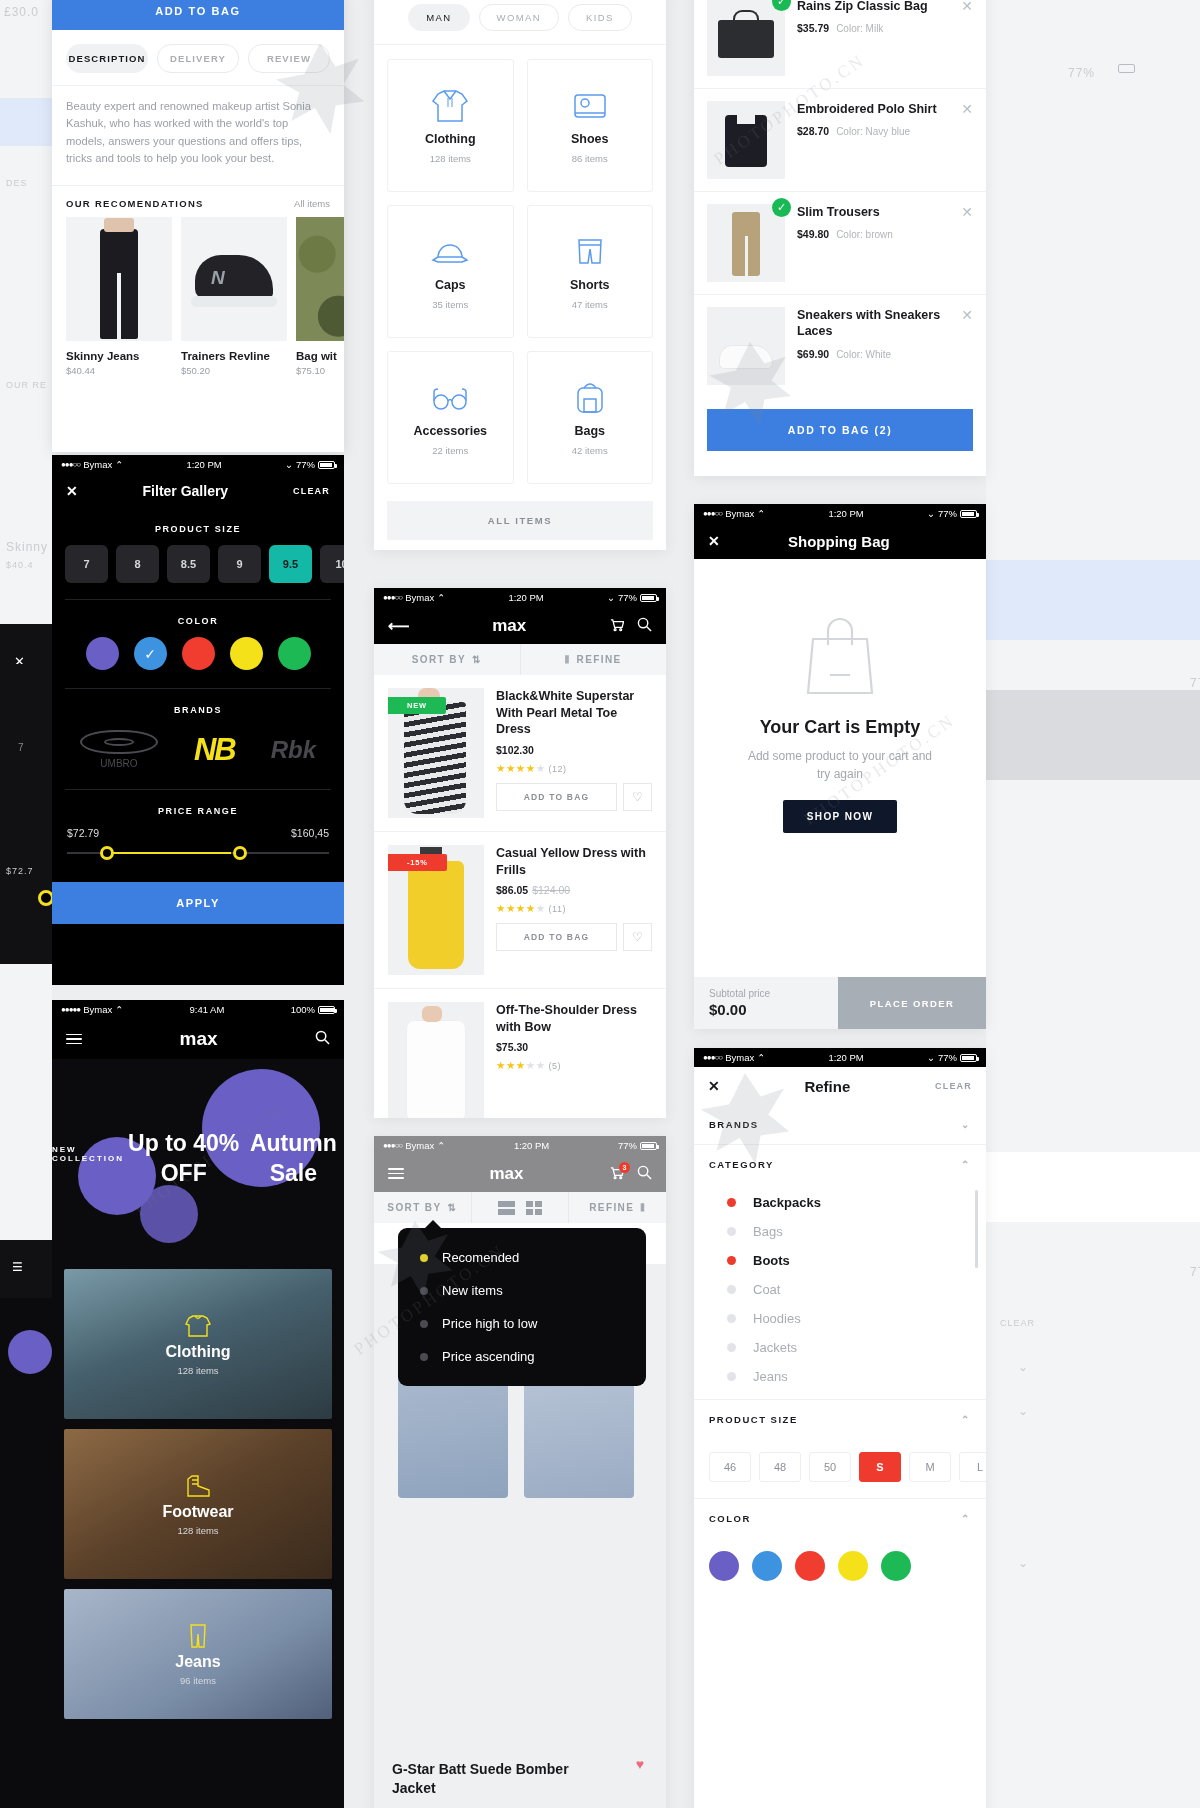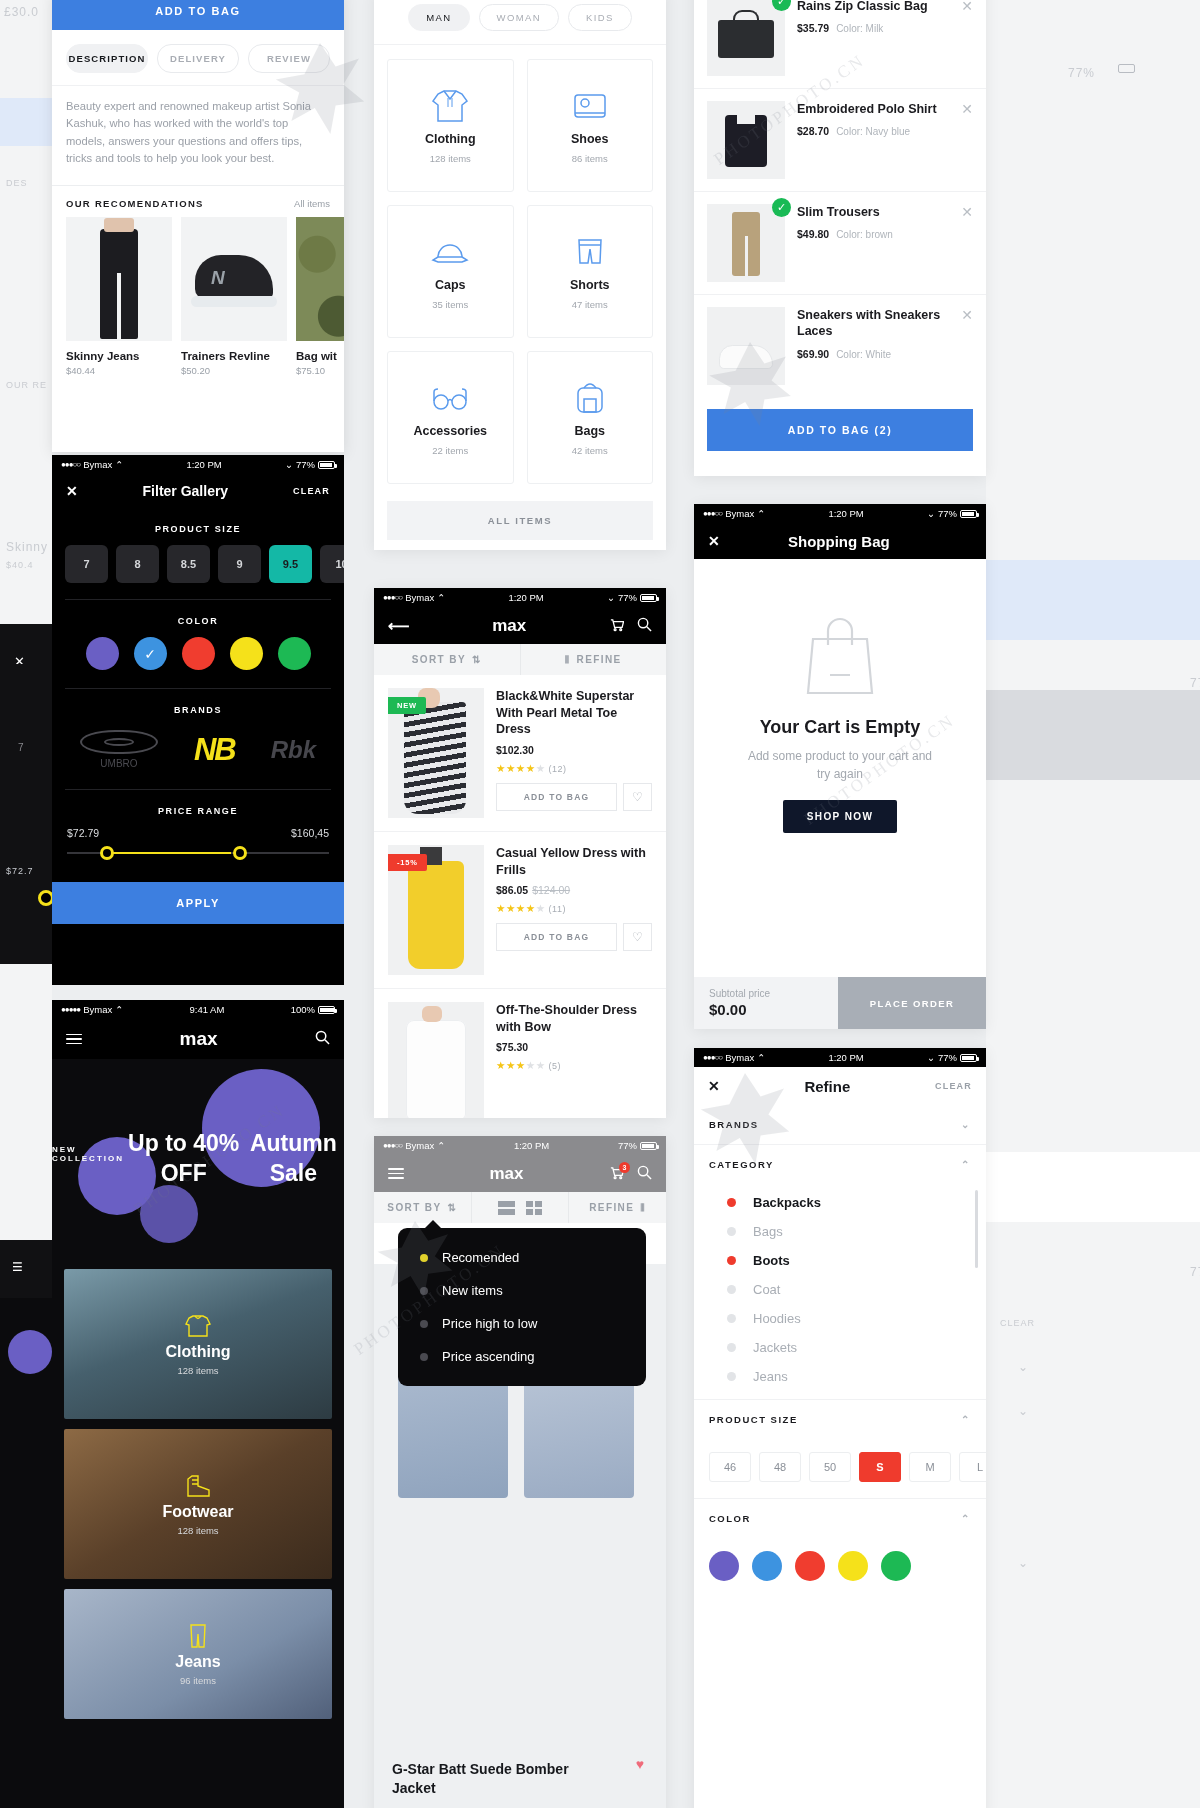--- a/index.html
+++ b/index.html
@@ -147,21 +147,21 @@
   
   #plist { left:374px; top:588px; width:292px; height:530px; background:#fff;
      box-shadow:0 2px 14px rgba(0,0,0,.07); }
   .sortbar { display:flex; height:31px; background:#f4f5f6; font-size:10px; font-weight:bold;
      letter-spacing:1.4px; color:#9aa0a8; }
   .sortbar div { flex:1; display:flex; align-items:center; justify-content:center; gap:6px; }
   .sortbar div + div { border-left:1px solid #e7e9eb; }
   .prow { display:flex; gap:12px; padding:13px 14px; border-bottom:1px solid #f0f1f3; }
   .pimg { width:96px; height:130px; flex:0 0 96px; background:#f0f1f2; position:relative; overflow:hidden;}
   .badge { position:absolute; left:0; top:9px; font-size:7.5px; font-weight:bold; color:#fff;
-     padding:4px 9px; letter-spacing:.8px; border-radius:0 2px 2px 0; }
+     padding:4px 19px; letter-spacing:.8px; border-radius:0 2px 2px 0; }
   .b-new { background:#1db954; }
   .b-off { background:#ef3b2d; }
   .pinfo { flex:1; min-width:0; }
   .pname { font-size:12.5px; font-weight:bold; line-height:1.32; }
   .pprice { font-size:10.5px; font-weight:bold; margin-top:6px; }
   .pold { color:#b9bec4; font-weight:normal; text-decoration:line-through; margin-left:4px; }
   .stars { margin-top:6px; font-size:10.5px; color:#f5c518; letter-spacing:.5px; }
   .stars .cnt { color:#a8adb4; font-size:9px; margin-left:3px; }
   .pbtns { display:flex; gap:6px; margin-top:9px; }
   .btn-atb { flex:1; border:1px solid #e6e8eb; font-size:8.5px; font-weight:bold;

